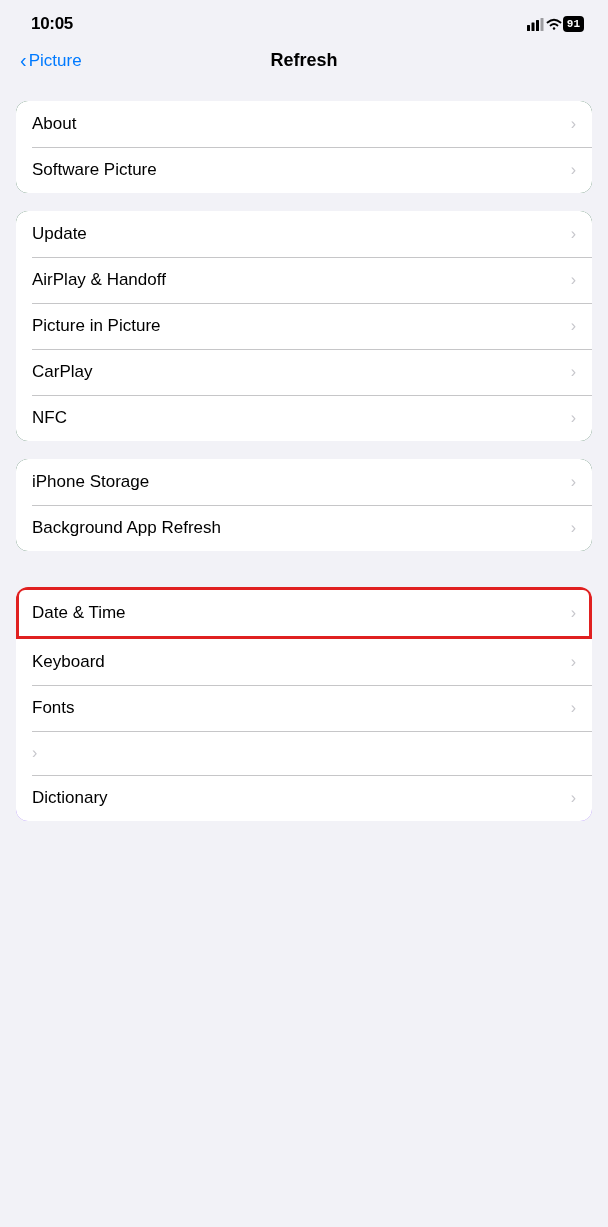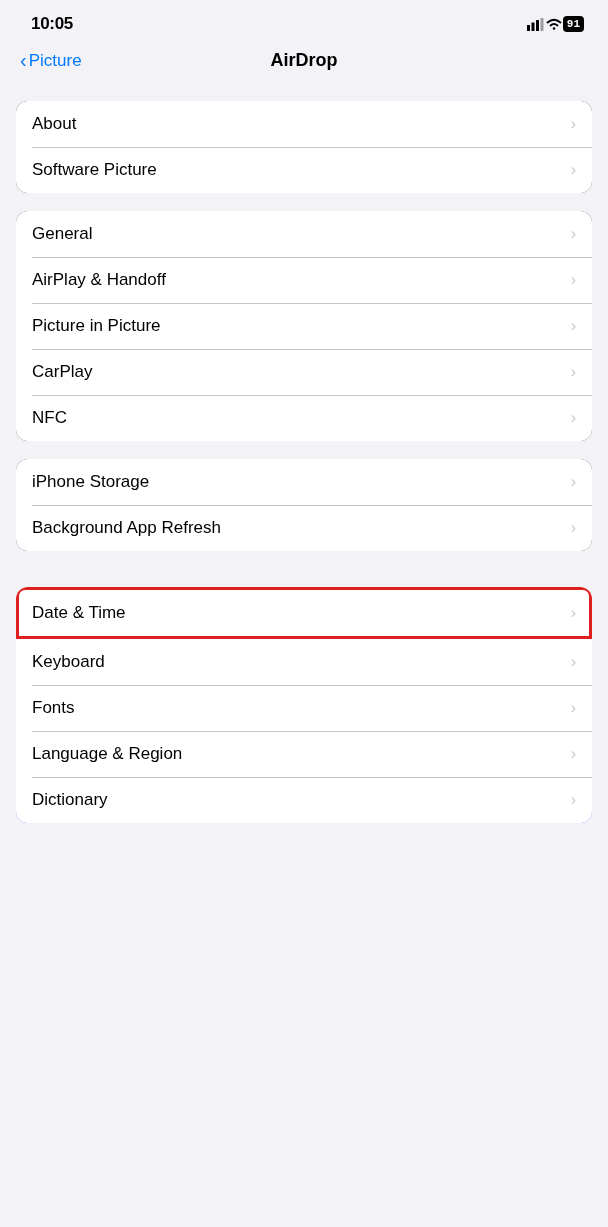--- a/index.html
+++ b/index.html
@@ -123,37 +123,37 @@
       <span style="color:#fff;font-size:11px;font-weight:600;">91</span>
     </div>
   </div>
 </div>
 
 <div class="nav-bar">
   <div class="nav-back">
     <span class="nav-back-chevron">‹</span>
     <span>Picture</span>
   </div>
-  <span class="nav-title">AirDrop</span>
+  <span class="nav-title">Refresh</span>
 </div>
 
 <div class="section">
   <div class="section-item">
     <span class="section-item-label">About</span>
     <span class="section-item-chevron">›</span>
   </div>
   <div class="section-item">
     <span class="section-item-label">Software Picture</span>
     <span class="section-item-chevron">›</span>
   </div>
 </div>
 
 <div class="section">
   <div class="section-item">
-    <span class="section-item-label">General</span>
+    <span class="section-item-label">Update</span>
     <span class="section-item-chevron">›</span>
   </div>
   <div class="section-item">
     <span class="section-item-label">AirPlay &amp; Handoff</span>
     <span class="section-item-chevron">›</span>
   </div>
   <div class="section-item">
     <span class="section-item-label">Picture in Picture</span>
     <span class="section-item-chevron">›</span>
   </div>
@@ -192,20 +192,19 @@
 <div style="margin: 0 16px 18px 16px; background:#8b5cf6; border-radius:0 0 12px 12px; overflow:hidden;">
   <div class="section-item">
     <span class="section-item-label">Keyboard</span>
     <span class="section-item-chevron">›</span>
   </div>
   <div class="section-item">
     <span class="section-item-label">Fonts</span>
     <span class="section-item-chevron">›</span>
   </div>
   <div class="section-item">
-    <span class="section-item-label">Language &amp; Region</span>
     <span class="section-item-chevron">›</span>
   </div>
   <div class="section-item">
     <span class="section-item-label">Dictionary</span>
     <span class="section-item-chevron">›</span>
   </div>
 </div>
 
 </body></html>

